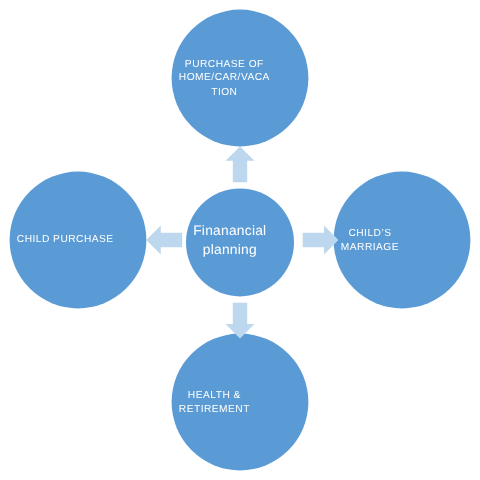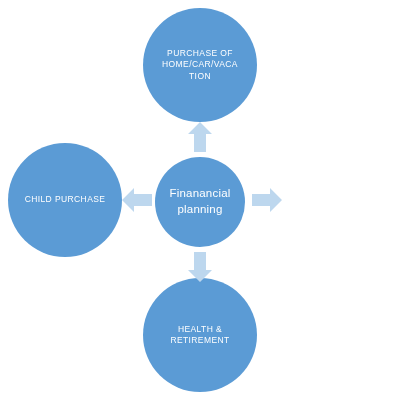--- a/index.html
+++ b/index.html
@@ -17,21 +17,21 @@
     position: relative;
     width: 400px;
     height: 400px;
   }
   .node {
     position: absolute;
     border-radius: 50%;
     background: #5B9BD5;
     display: flex;
     align-items: center;
-    justify-content: center;
+    justify-content: flex-start;
     box-sizing: border-box;
   }
   .node-label {
     color: #ffffff;
     text-align: center;
     line-height: 1.35;
     letter-spacing: 0.4px;
     padding: 0 6px;
     white-space: pre-line;
   }
@@ -89,20 +89,24 @@
   <div class="node node-top">
     <span class="node-label">PURCHASE OF
 HOME/CAR/VACA
 TION</span>
   </div>
 
   <div class="node node-left">
     <span class="node-label">CHILD PURCHASE</span>
   </div>
 
+  <div class="node node-right">
+    <span class="node-label">CHILD’S
+MARRIAGE</span>
+  </div>
 
   <div class="node node-bottom">
     <span class="node-label">HEALTH  &amp;
 RETIREMENT</span>
   </div>
 
   <div class="node node-center">
     <span class="node-label">Finanancial
 planning</span>
   </div>

